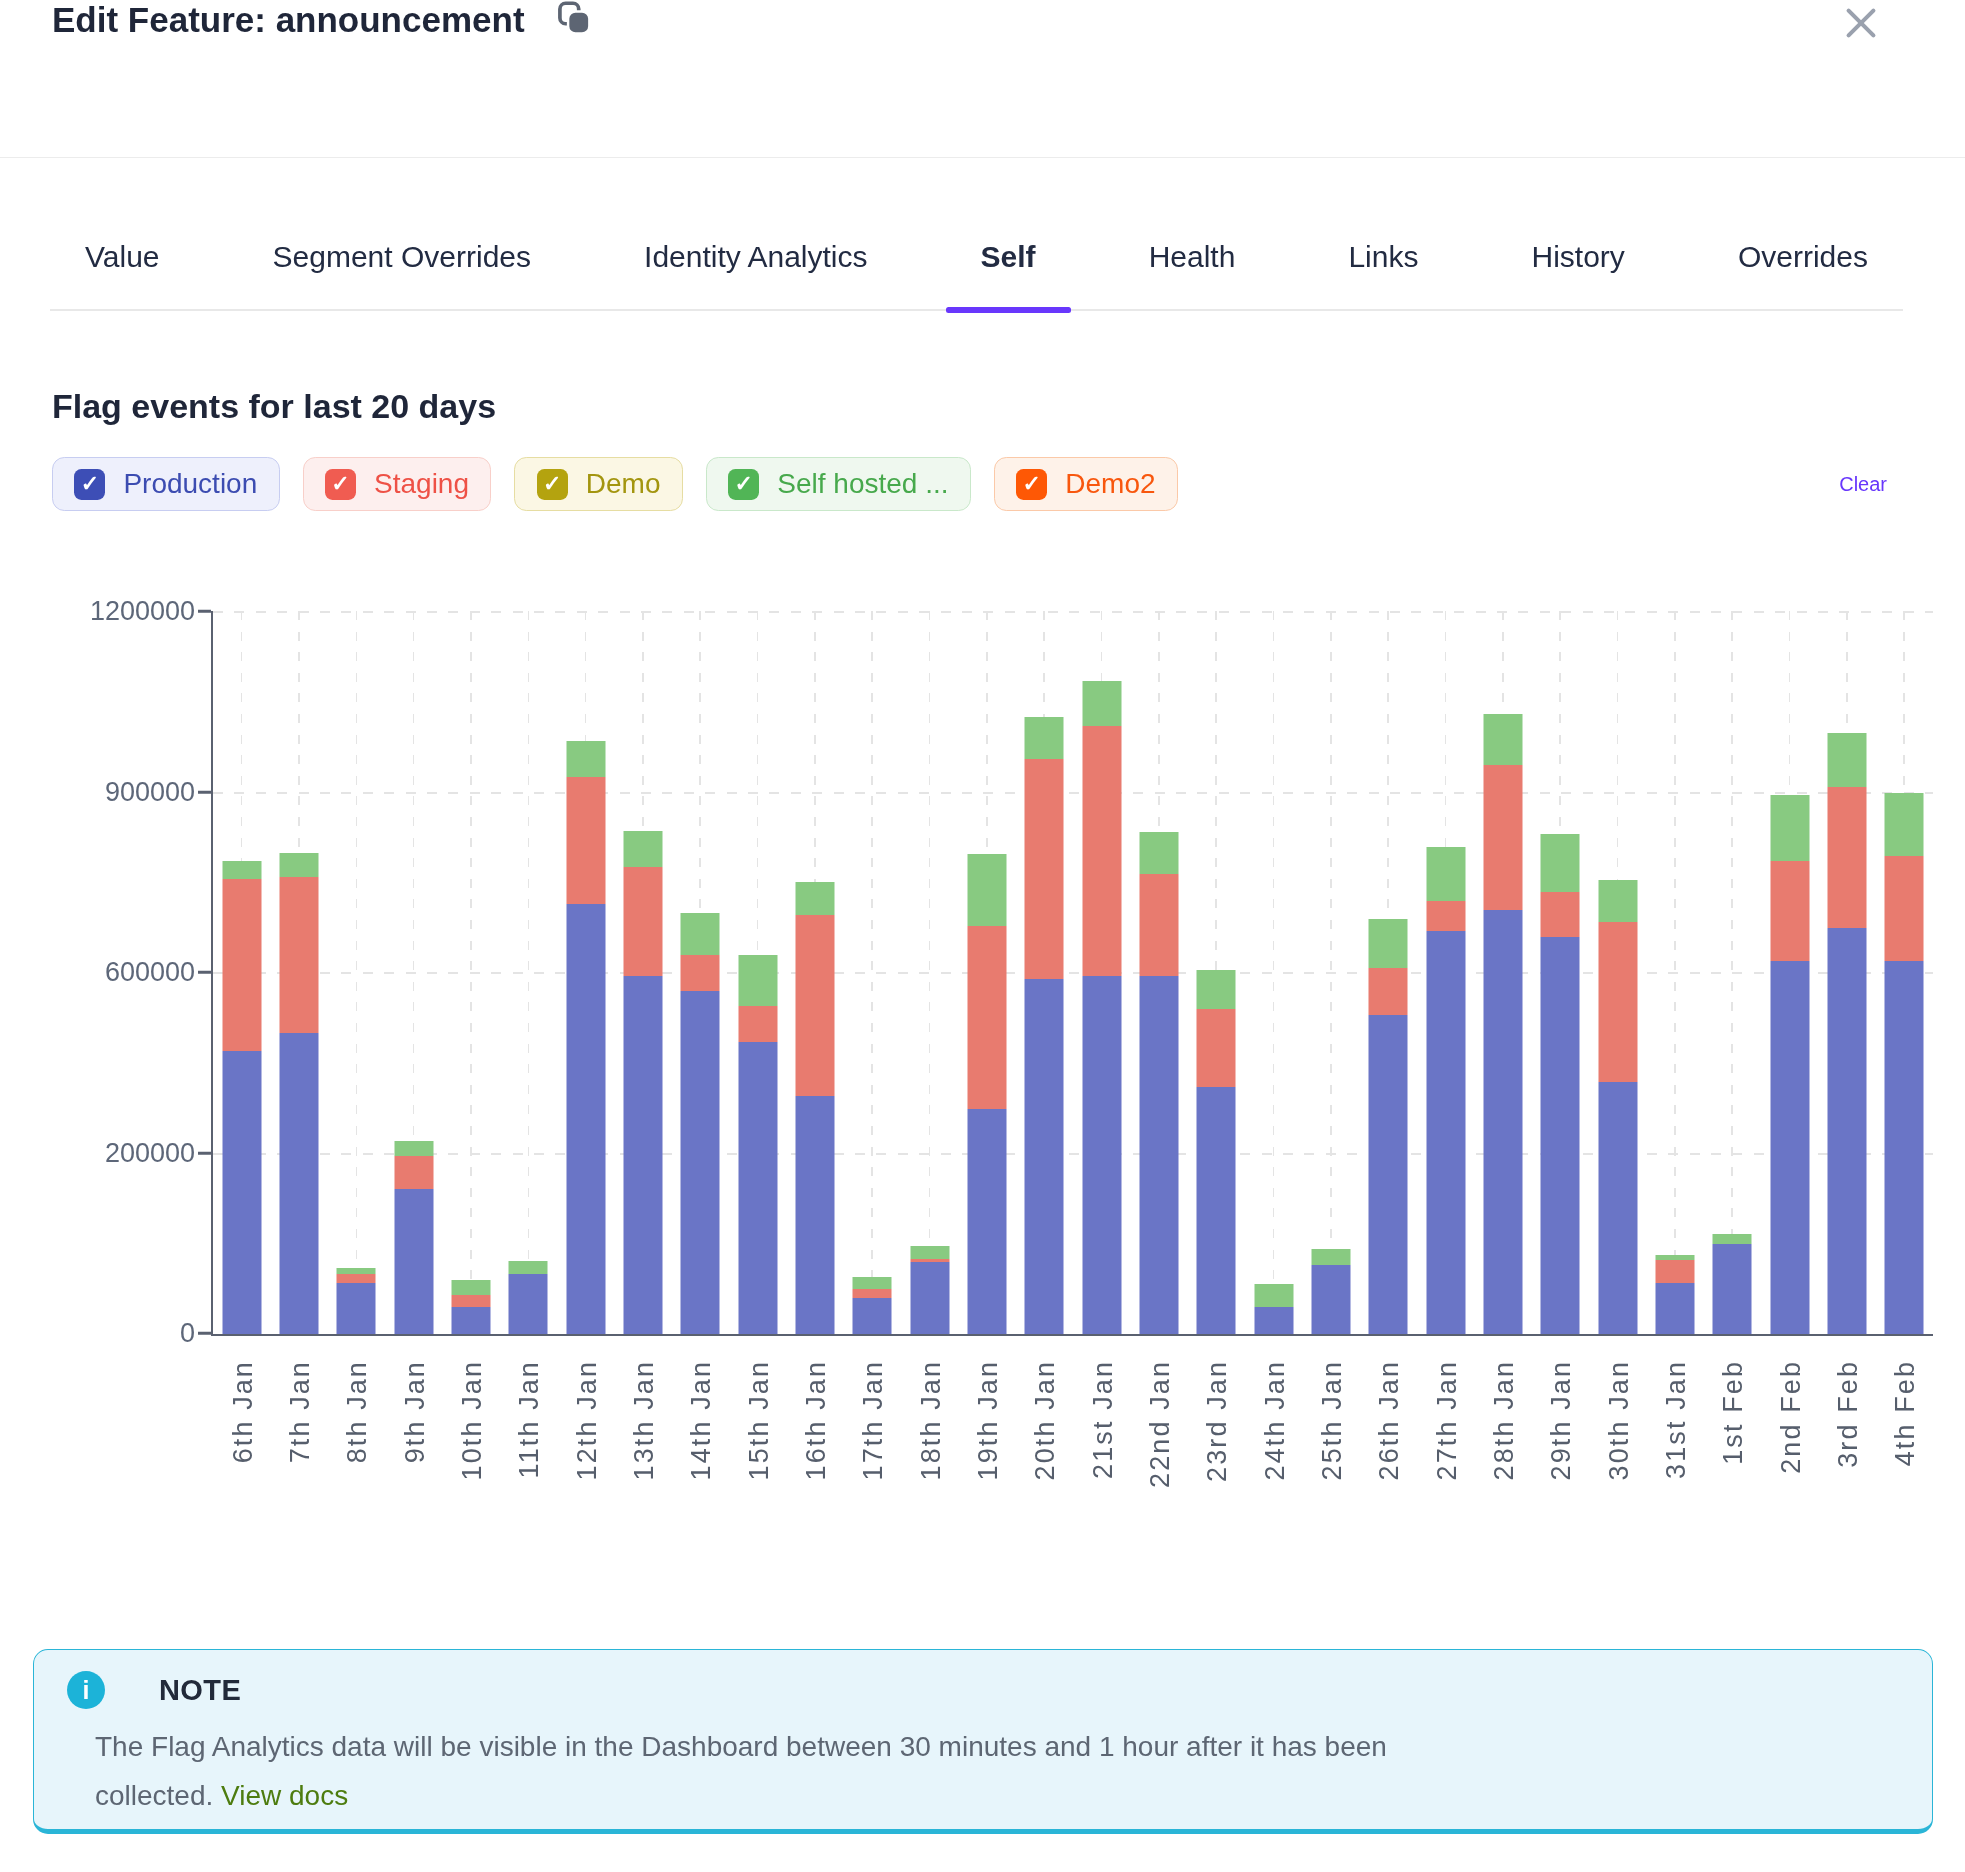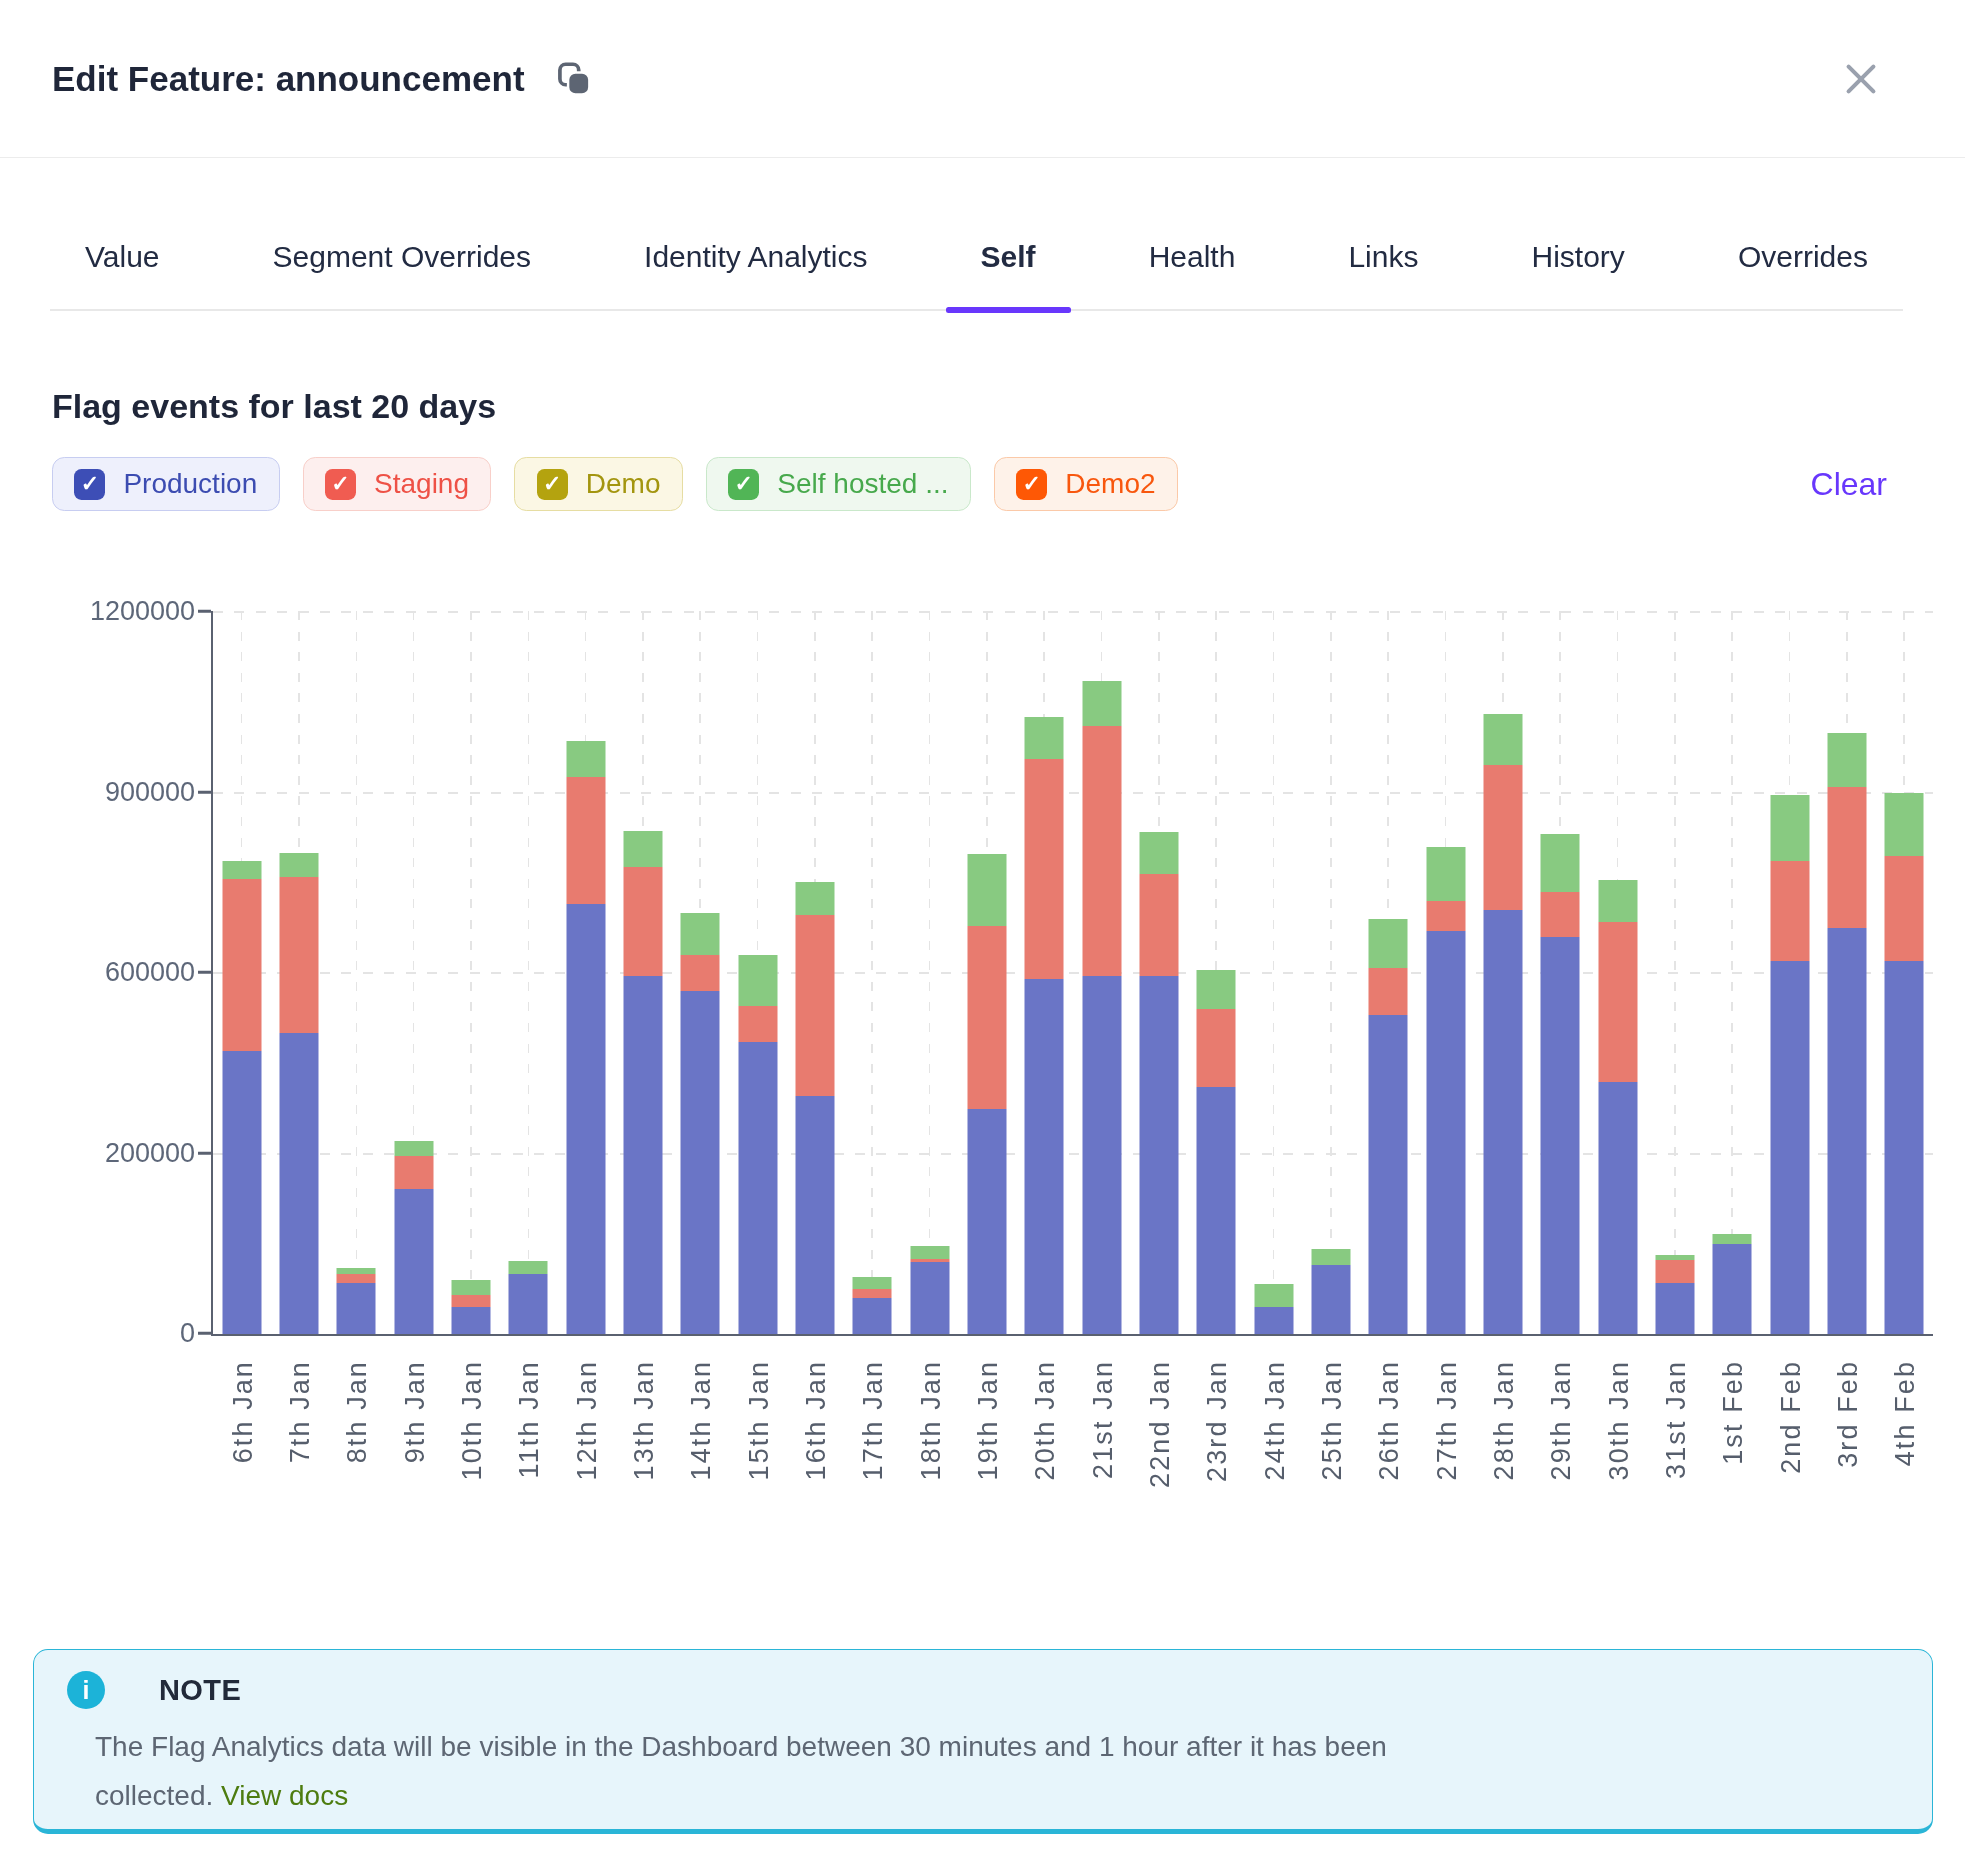--- a/index.html
+++ b/index.html
@@ -1,21 +1,21 @@
 <!DOCTYPE html>
 <html style="font-size:13px"><head>
 <meta charset="utf-8">
 <style>
   * { margin:0; padding:0; box-sizing:border-box; }
   html,body { width:1966px; height:1873px; background:#ffffff;
     font-family:"Liberation Sans", sans-serif; color:#1f2639; overflow:hidden; }
 
   
   .modal-header { height:158px; border-bottom:1.6px solid #ececec;
-    display:flex; align-items:center; padding:0 49px 0 52px; }
+    display:flex; padding:0 49px 0 52px; }
   .modal-title { font-size:35px; font-weight:700; color:#1f2639; }
   .copy-ic { margin-left:30px; display:inline-flex; }
   .spacer { flex:1; }
   .close-btn { width:46px; height:46px; display:flex; align-items:center;
     justify-content:center; cursor:pointer; margin-right:33px; }
 
   
   .tab-bar { margin:0 63px 0 50px; height:153px; display:flex;
     justify-content:space-between; align-items:flex-end;
     border-bottom:2.5px solid #e8e8e8; }
@@ -30,21 +30,21 @@
     color:#1f2639; line-height:39px; }
   .filters-row { margin:31px 54px 0 52px; display:flex; align-items:center;
     gap:23px; }
   .chip { display:flex; align-items:center; gap:18px; padding:10px 21.4px;
     border-radius:12.3px; border:1.6px solid; font-size:28px; cursor:pointer;
     white-space:nowrap; }
   .chip .box { width:31px; height:31px; border-radius:7.4px; display:flex;
     align-items:center; justify-content:center; color:#fff; font-size:22px;
     font-weight:700; flex:none; }
   .clear-link { margin-left:auto; margin-right:25px; color:#6837fc;
-    font-size:32px; cursor:pointer; }
+    font-size:20px; cursor:pointer; }
 
   
   .chart-plot { position:relative; margin:100px 33px 0 211px; height:725px;
     border-left:2.5px solid #5a6170; border-bottom:2.5px solid #5a6170; }
   .slots { position:absolute; left:0; right:0; top:0; bottom:0; display:flex; }
   .slot { flex:1; position:relative; }
   .vline { position:absolute; top:0; bottom:0; left:50%; width:1.6px;
     margin-left:-0.8px; z-index:1;
     background:repeating-linear-gradient(180deg,#e4e4e4 0 9px,transparent 9px 20.6px); }
   .hline { position:absolute; left:0; right:0; height:1.6px; z-index:0;

